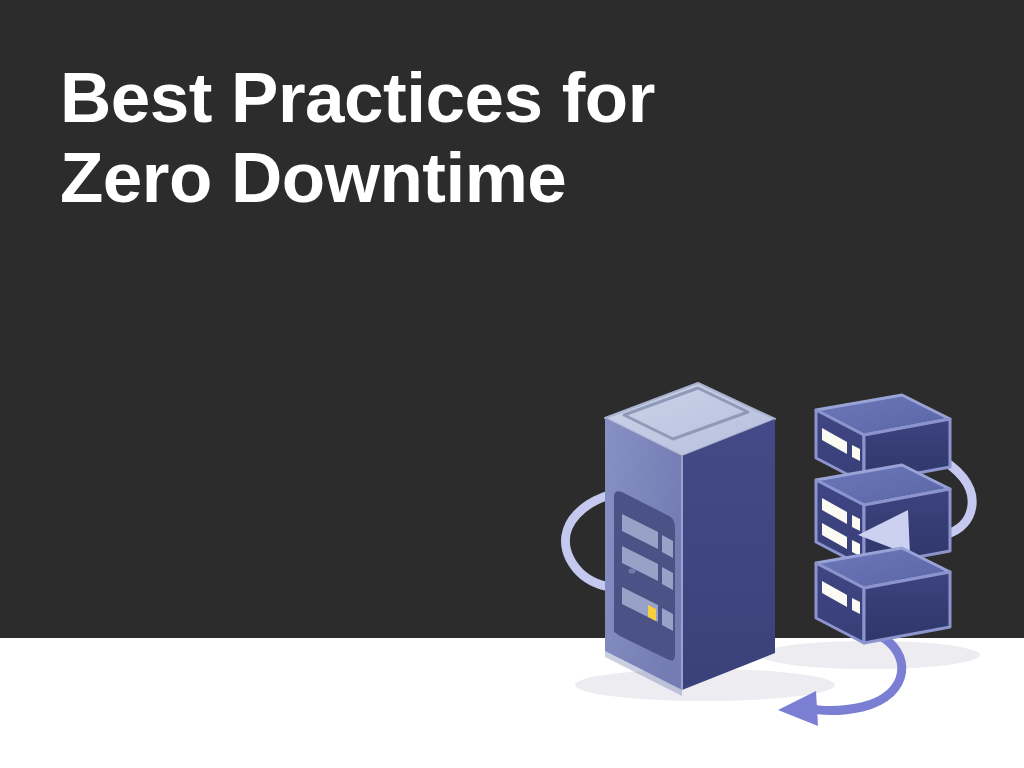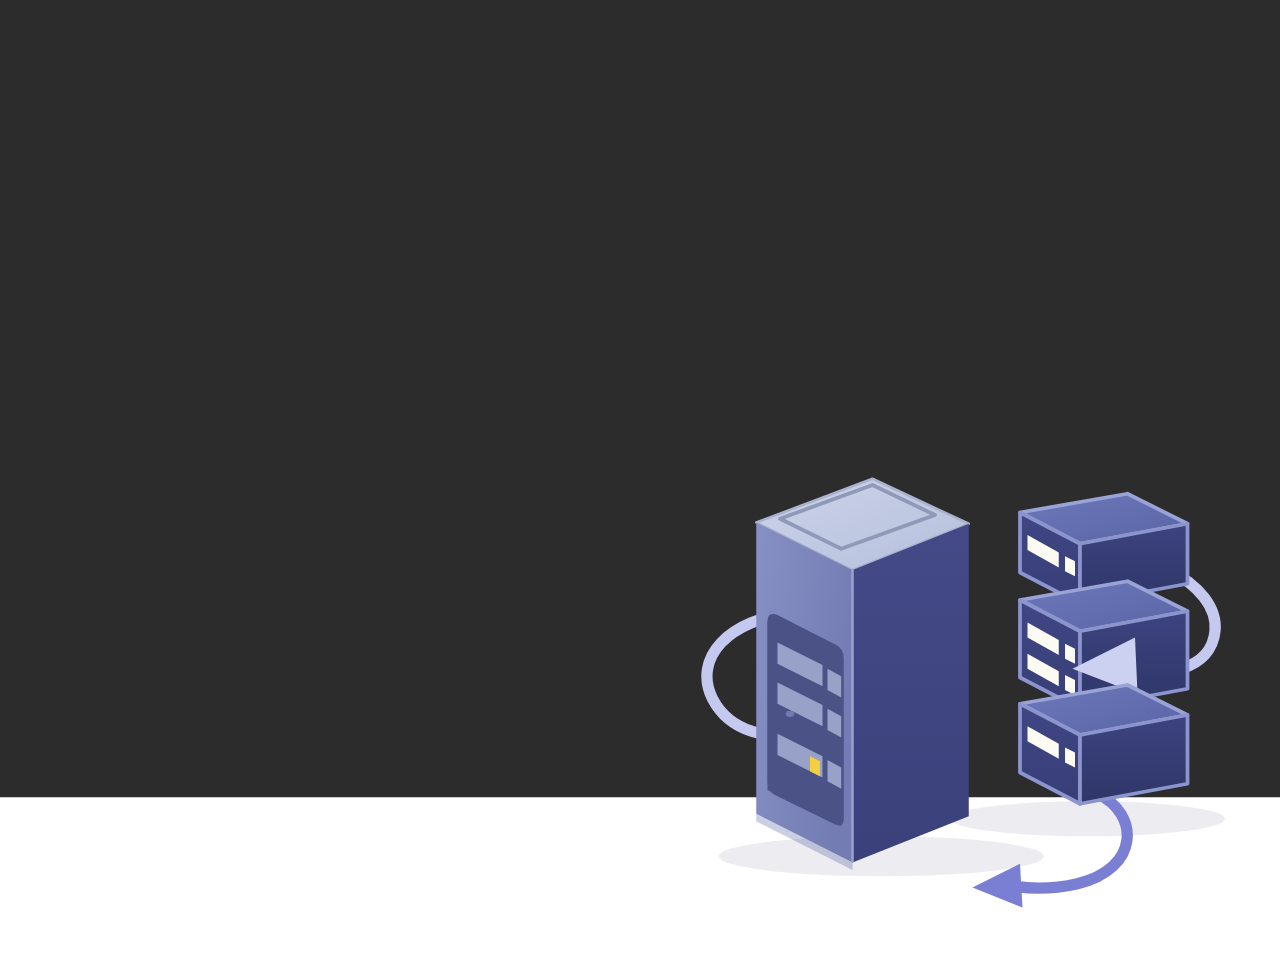--- a/index.html
+++ b/index.html
@@ -58,20 +58,22 @@
 </style>
 </head>
 <body>
 
 <div id="slide">
 
   <div class="band-dark"></div>
   <div class="band-floor"></div>
 
   <div class="title-block">
+    <span class="title-line">Best Practices for</span>
+    <span class="title-line">Zero Downtime</span>
   </div>
 
   <div class="illustration">
     <svg width="484" height="413" viewBox="0 0 484 413" xmlns="http://www.w3.org/2000/svg">
       <defs>
         <linearGradient id="gTowerFront" x1="0" y1="0" x2="1" y2="0.4">
           <stop offset="0" stop-color="#8690c3"></stop>
           <stop offset="1" stop-color="#737db4"></stop>
         </linearGradient>
         <linearGradient id="gTowerSide" x1="0" y1="0" x2="0" y2="1">

